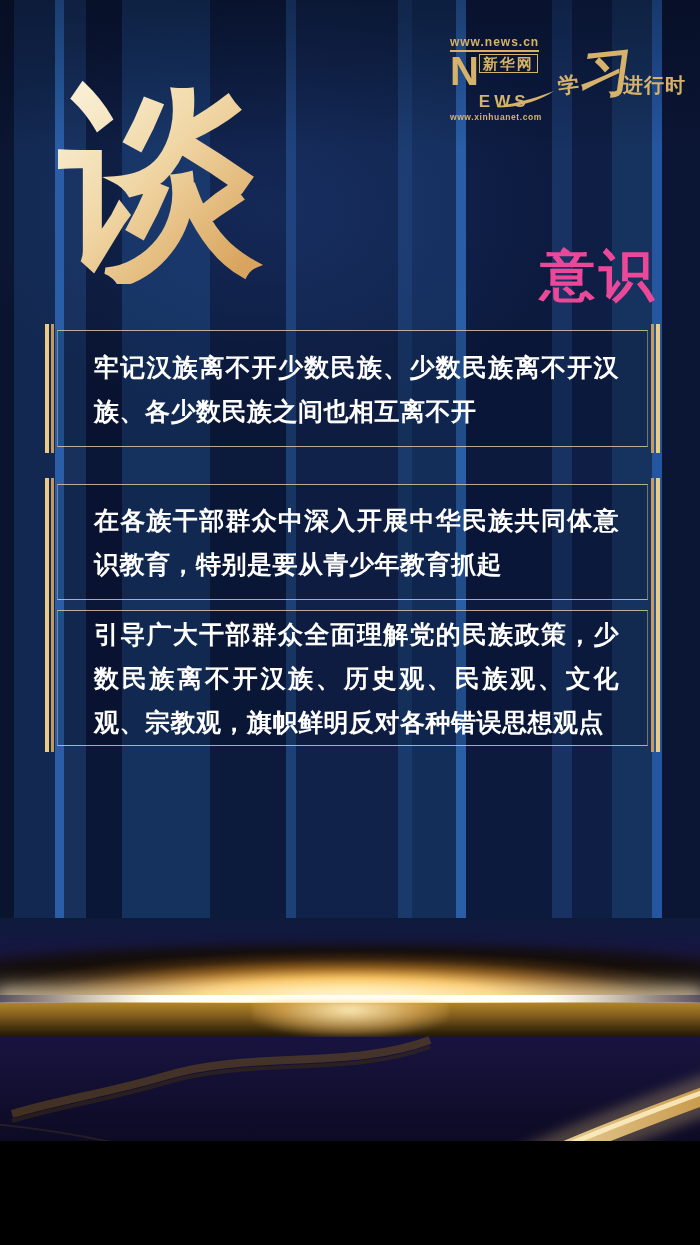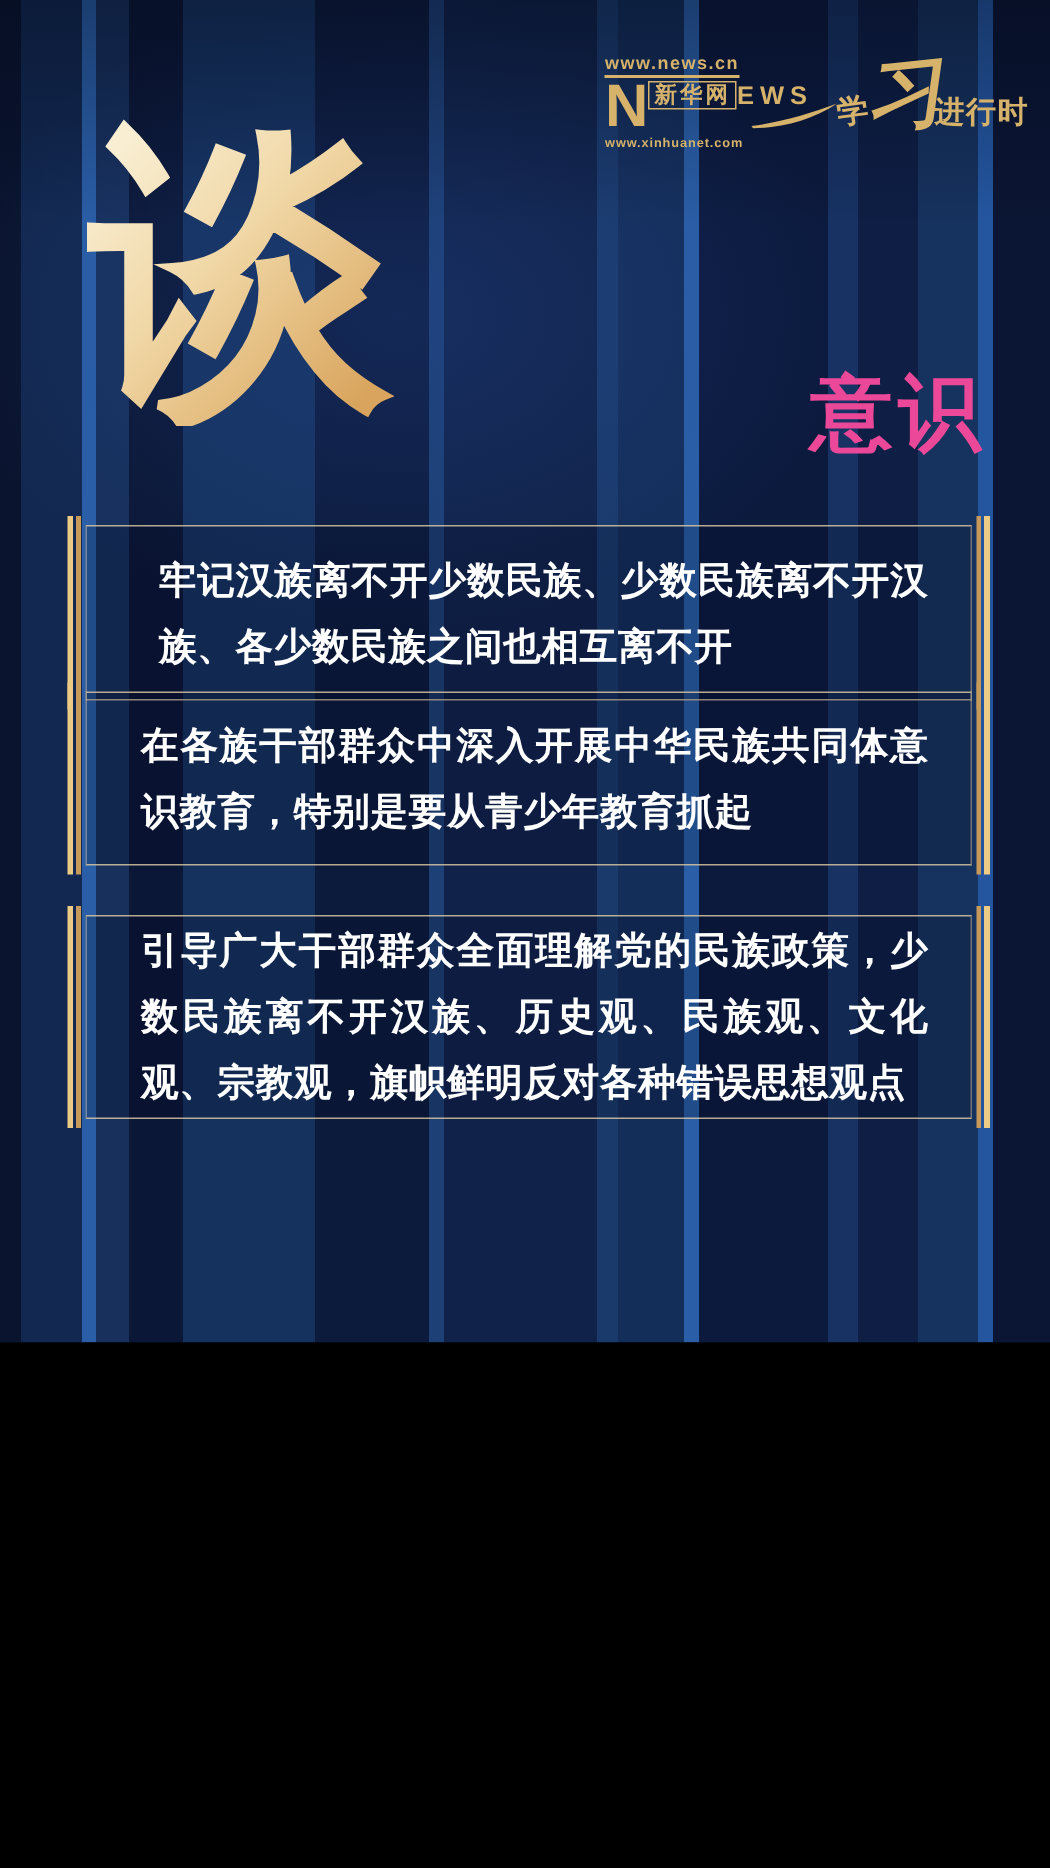--- a/index.html
+++ b/index.html
@@ -1,17 +1,17 @@
 <!DOCTYPE html>
 <html><head>
 <meta charset="utf-8">
 <style>
   html,body{margin:0;padding:0;background:#000;}
   .poster{
-    position:relative;width:700px;height:895px;overflow:hidden;
+    position:relative;width:700px;height:1141px;overflow:hidden;
     font-family:"Liberation Sans", sans-serif;
     background-color:#0d1c40;
   }
   
   .backdrop{
     position:absolute;inset:0;
     background:
       linear-gradient(180deg, rgba(2,6,20,.38) 0px, rgba(2,6,20,0) 150px),
       radial-gradient(420px 300px at 38% 210px, rgba(40,75,150,.30), rgba(40,75,150,0) 72%),
       linear-gradient(90deg,
@@ -34,21 +34,21 @@
         #2456a0 652px,#2456a0 662px,
         #0b1634 662px,#0b1634 700px);
   }
 
   
   .logos{position:absolute;top:36px;right:14px;display:flex;align-items:center;gap:16px;color:#d6b26a;}
   .xinhua{display:flex;flex-direction:column;align-items:flex-start;line-height:1;}
   .xh-url-top{font-size:12px;font-weight:bold;letter-spacing:1px;border-bottom:2px solid #d6b26a;padding-bottom:2px;margin-bottom:2px;}
   .xh-mark{position:relative;display:flex;align-items:flex-start;}
   .xh-n{font-size:40px;font-weight:bold;line-height:.85;letter-spacing:-2px;}
-  .xh-right{display:flex;flex-direction:row;margin-left:2px;}
+  .xh-right{display:flex;flex-direction:column;margin-left:2px;gap:19px;}
   .xh-cn{font-size:15px;font-weight:bold;border:1.5px solid #d6b26a;padding:1px 3px;letter-spacing:2px;}
   .xh-ews{font-size:17px;font-weight:bold;letter-spacing:4px;margin-top:1px;}
   .xh-swoosh{position:absolute;right:-18px;bottom:2px;}
   .xh-url-bottom{font-size:8.5px;font-weight:bold;letter-spacing:.6px;margin-top:3px;}
   .xuexi{position:relative;width:128px;height:64px;}
   .xx-xue{position:absolute;left:0;bottom:12px;font-size:21px;font-weight:bold;transform:rotate(-8deg);}
   .xx-xi{position:absolute;left:18px;top:-8px;font-size:52px;font-weight:bold;font-style:italic;font-family:"DejaVu Serif", serif;transform:rotate(-6deg);}
   .xx-rest{position:absolute;right:0;bottom:12px;font-size:20px;font-weight:bold;letter-spacing:1px;}
 
   
@@ -93,22 +93,22 @@
     display:flex;align-items:center;
   }
   .card::before,.card::after{content:"";position:absolute;top:-7px;bottom:-7px;width:9px;}
   .card::before{left:-13px;background:linear-gradient(90deg,#eccb85 0 4px,rgba(0,0,0,0) 4px 6px,#c7995a 6px 9px);}
   .card::after{right:-13px;background:linear-gradient(270deg,#eccb85 0 4px,rgba(0,0,0,0) 4px 6px,#c7995a 6px 9px);}
   .card p{
     margin:0;padding:10px 28px 10px 36px;
     color:#ffffff;font-size:25px;font-weight:bold;
     line-height:44px;letter-spacing:.5px;text-align:justify;
   }
-  .card-1{top:350px;height:117px;padding-left:12px;}
-  .card-2{top:461px;height:116px;}
+  .card-1{top:330px;height:117px;}
+  .card-2{top:484px;height:116px;}
   .card-3{top:610px;height:136px;}
   .card-4{top:772px;height:139px;}
 
   
   .scene{
     position:absolute;left:0;top:918px;width:700px;height:327px;overflow:hidden;
     background:linear-gradient(180deg,#0e1a3c 0%,#191643 12%,#231c4e 22%,#1e173e 30%,#140f2b 35%,#10102e 40%);
   }
   .hill{
     position:absolute;left:-15%;width:130%;top:24px;height:72px;border-radius:50%;

